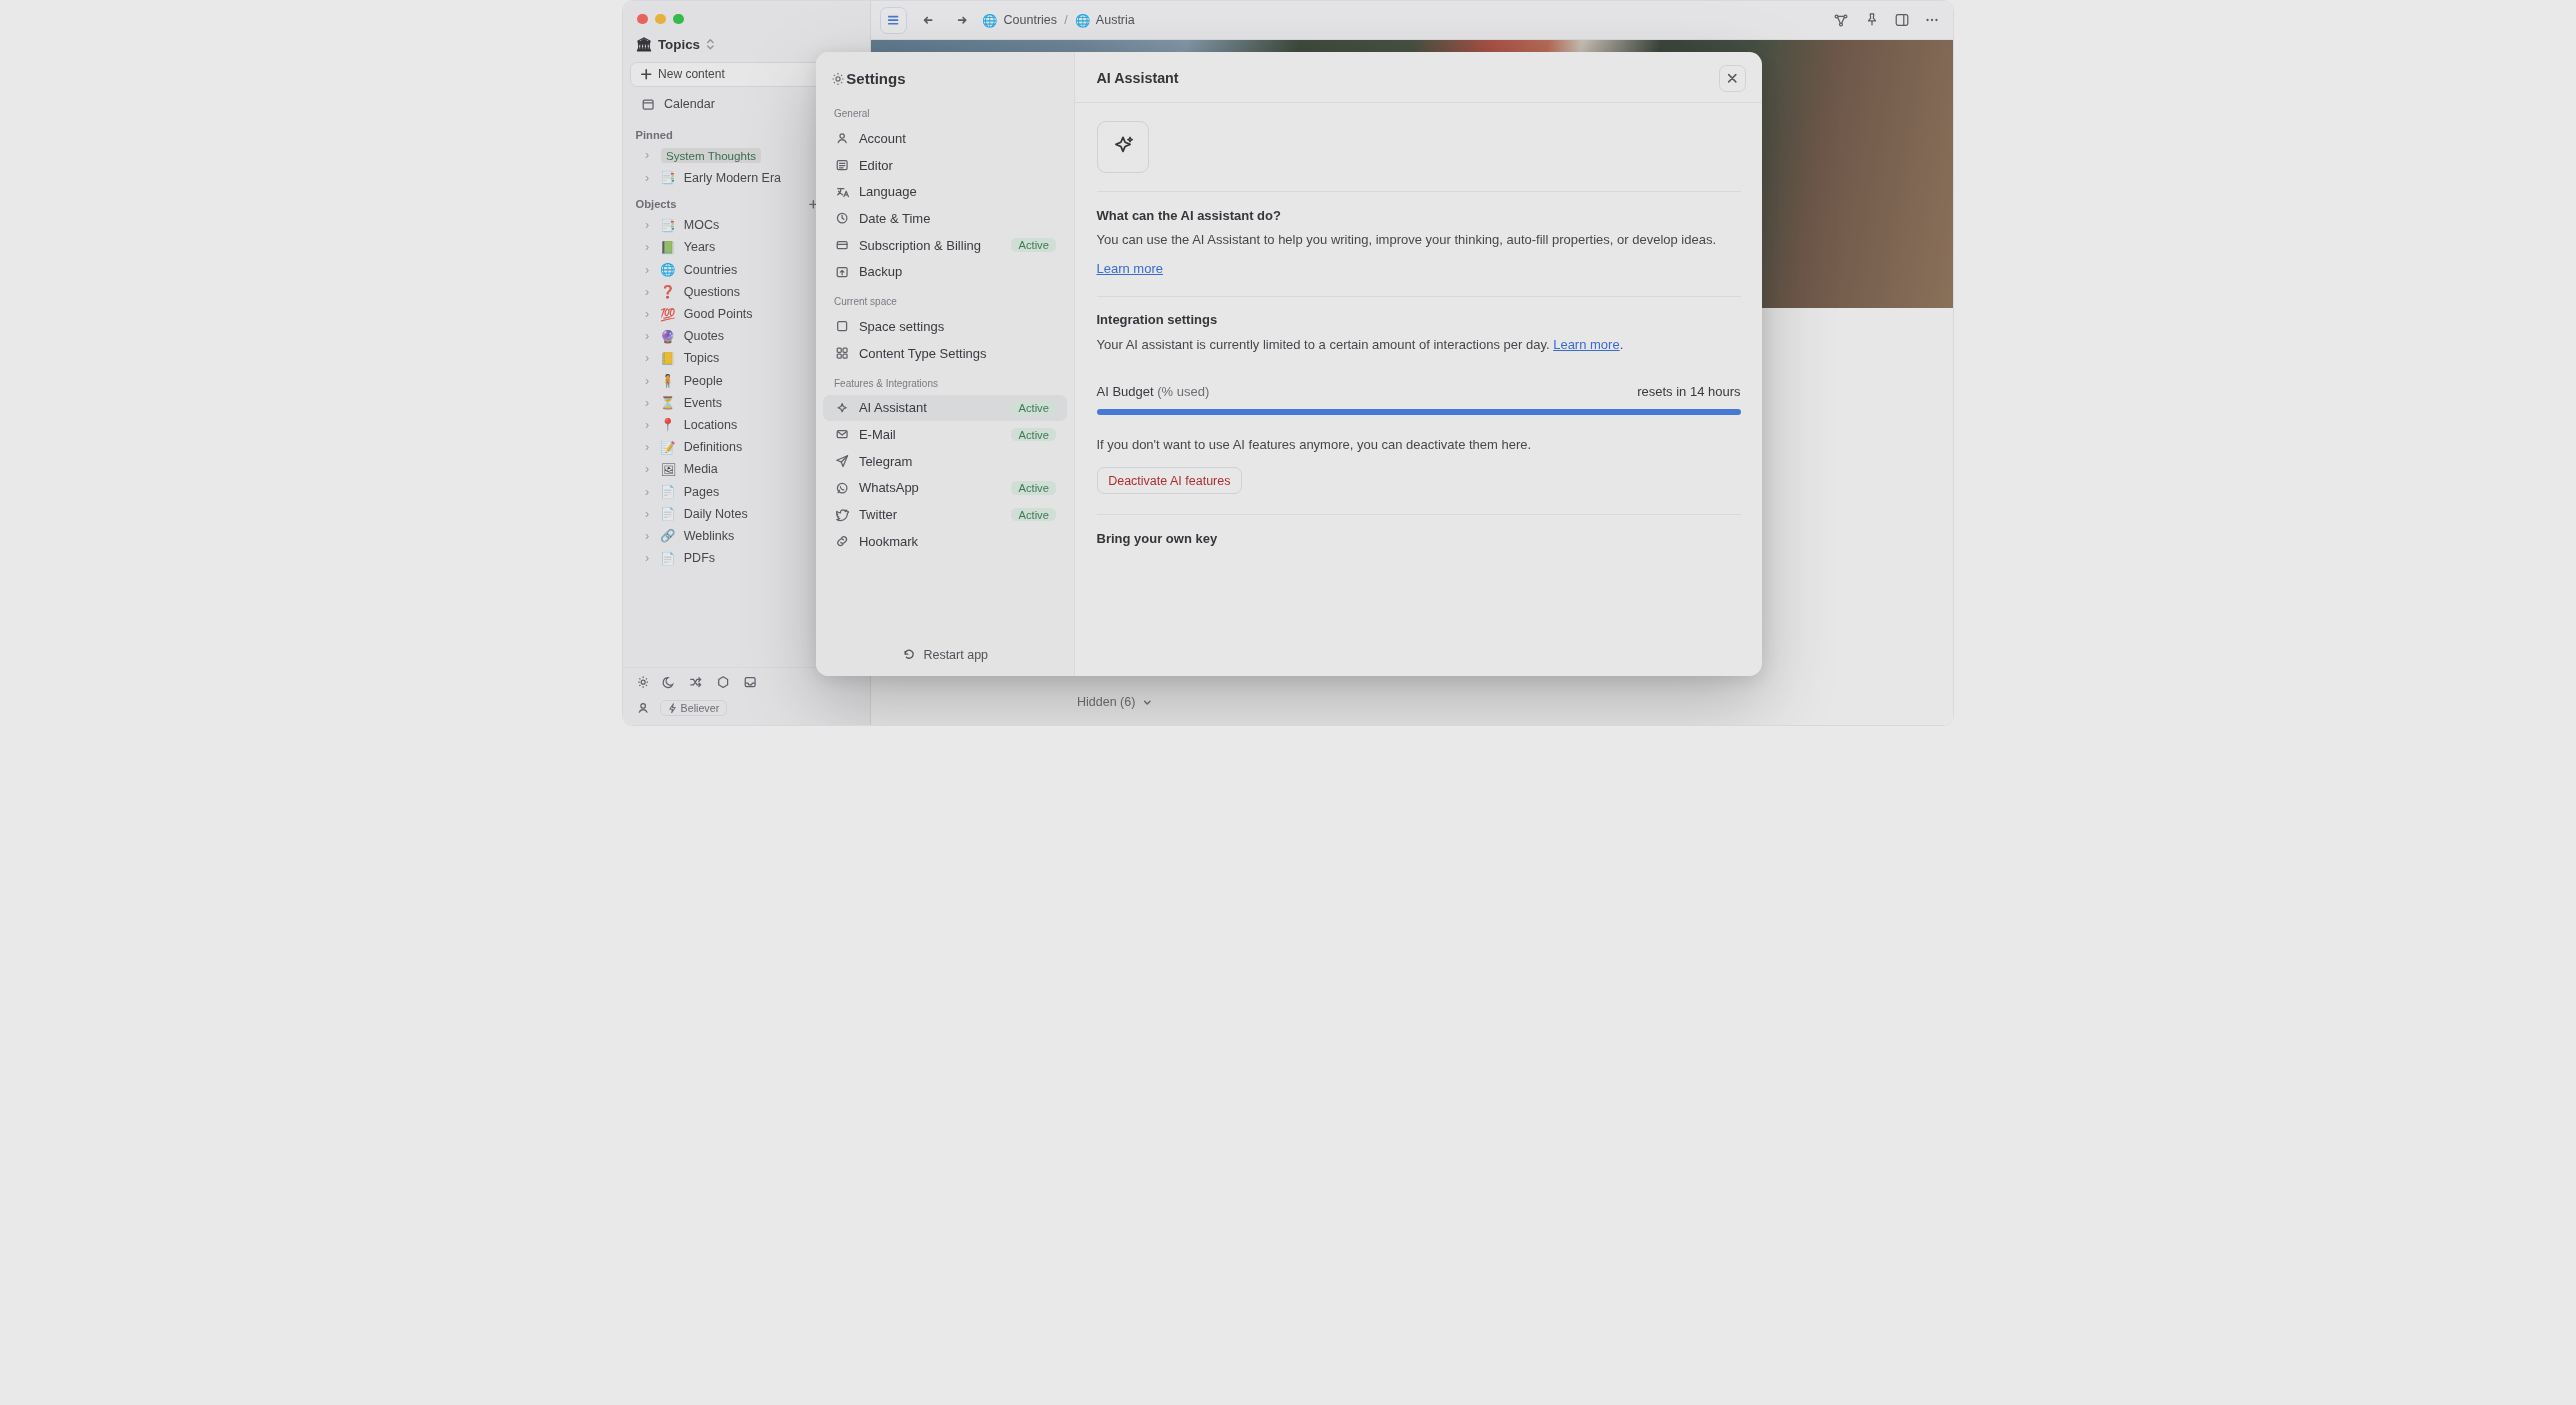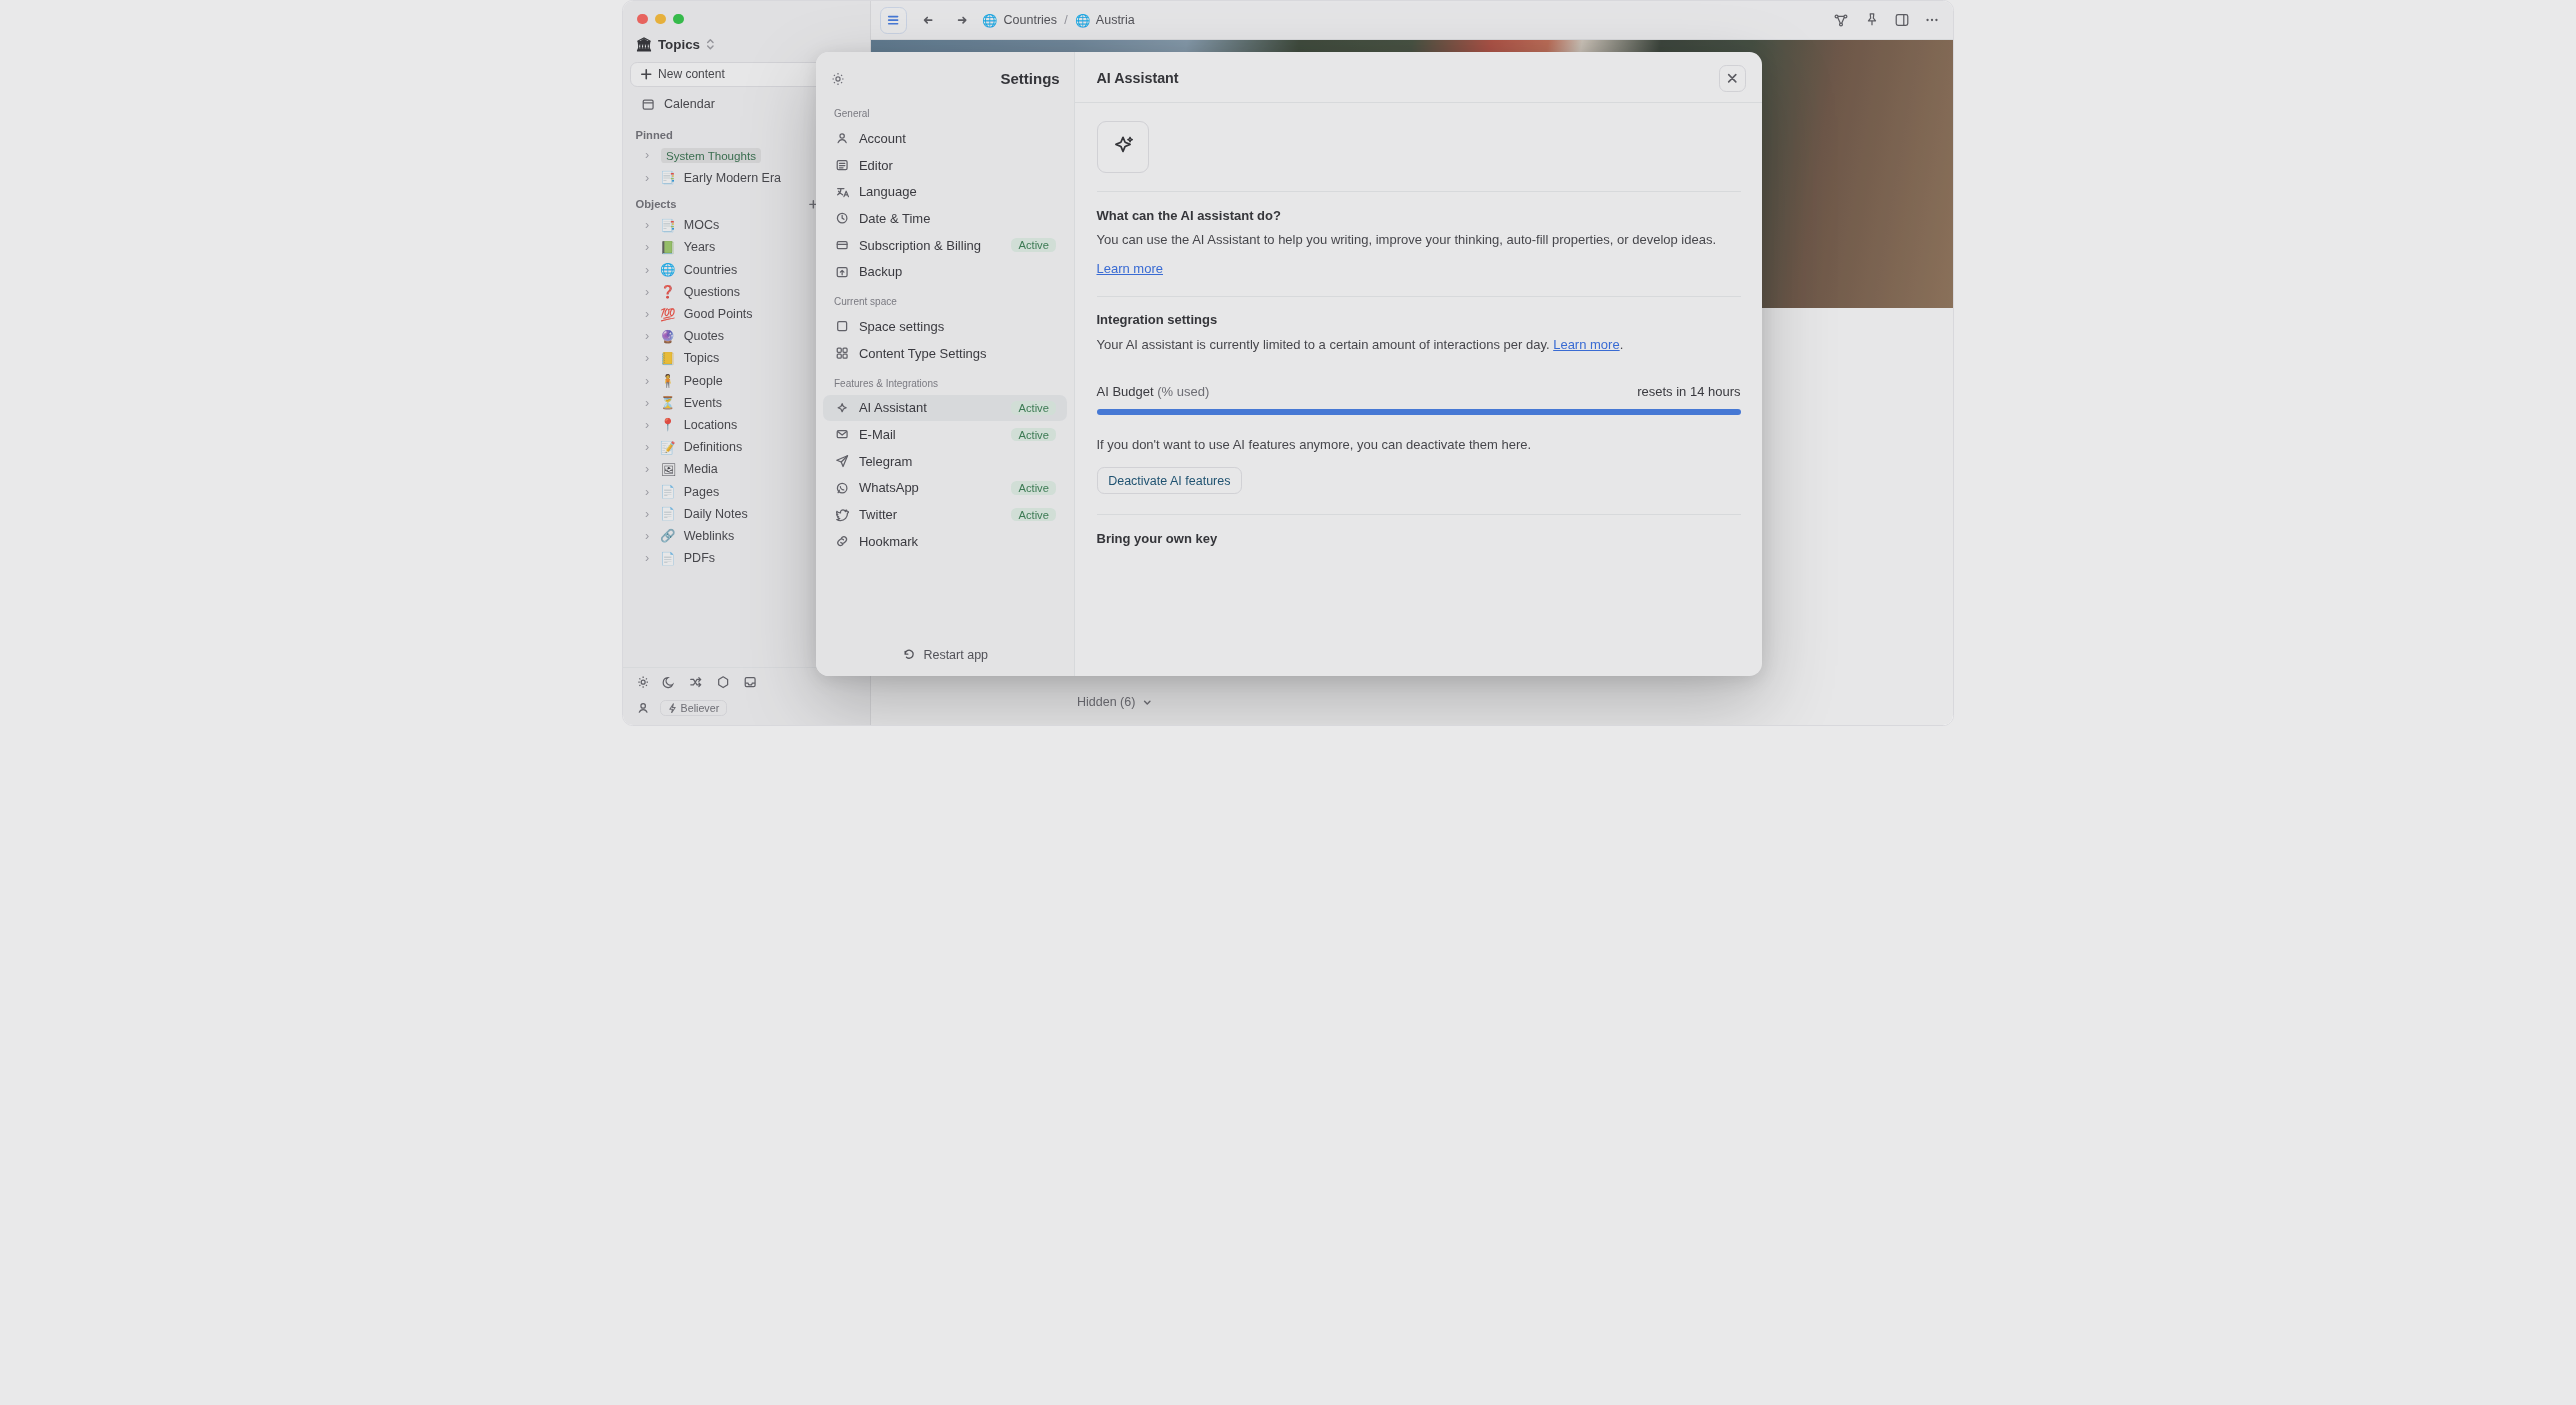--- a/index.html
+++ b/index.html
@@ -183,23 +183,23 @@
     left: 193px;
   }
   .modal-left {
     width: 259px; flex: none;
     border-right: 0.9px solid #eceef0;
     background: #fafafb;
     display: flex; flex-direction: column;
     padding-top: 9px;
   }
   .modal-title {
-    display: flex; align-items: center; gap: 23px;
+    display: flex; align-items: center; gap: 0;
     padding: 9px 14.3px 10.7px 14.3px;
-    font-size: 15px; font-weight: 600; justify-content: space-between;
+    font-size: 15px; font-weight: 600;
   }
   .modal-title svg { color: #6b6b72; }
   .settings-section-label {
     padding: 10.7px 18px 5.4px 18px;
     font-size: 10px; color: #7b7b82; font-weight: 500;
   }
   .settings-item {
     display: flex; align-items: center; gap: 9px;
     padding: 5.4px 10.7px;
     margin: 0.9px 7.2px;
@@ -272,21 +272,21 @@
     overflow: hidden;
   }
   .progress > div { height: 100%; background: #3b78e7; width: 100%; }
   .deact-btn {
     margin-top: 12.5px;
     display: inline-flex;
     border: 0.9px solid #e4e4e8;
     border-radius: 7.2px;
     padding: 5.4px 10.7px;
     font-size: 12.5px;
-    color: #0c4a6e;
+    color: #b91c1c;
     cursor: pointer;
     background: #fff;
   }
 
   
   svg { display: block; }
 </style>
 </head>
 <body>
 

